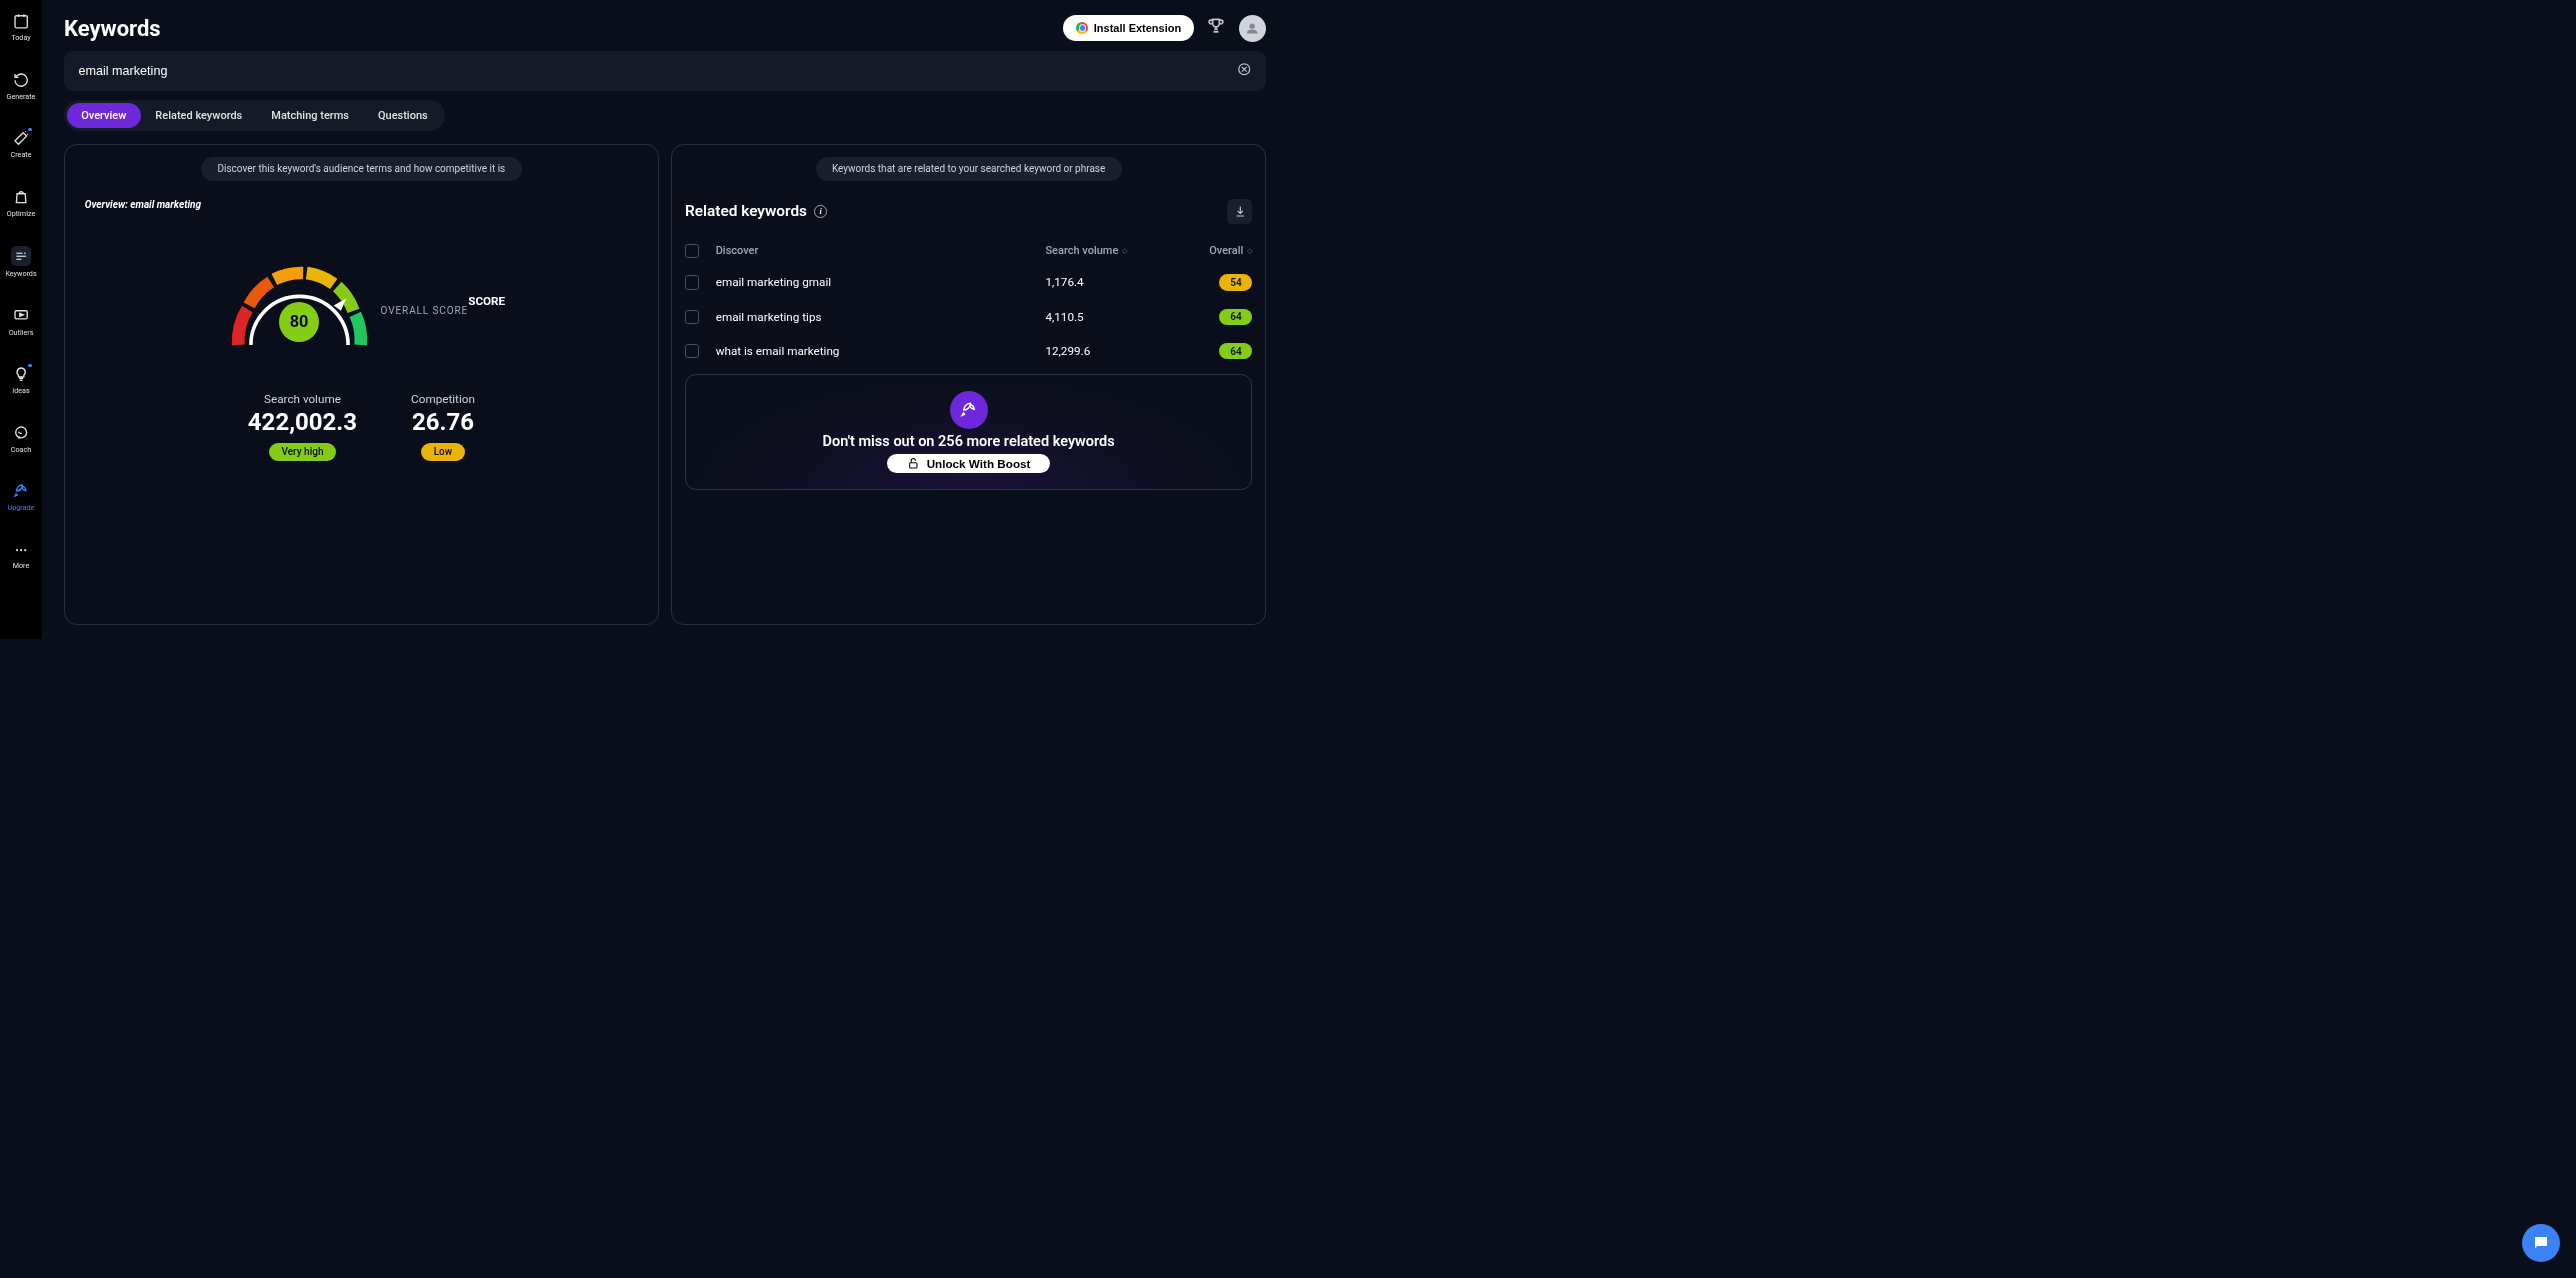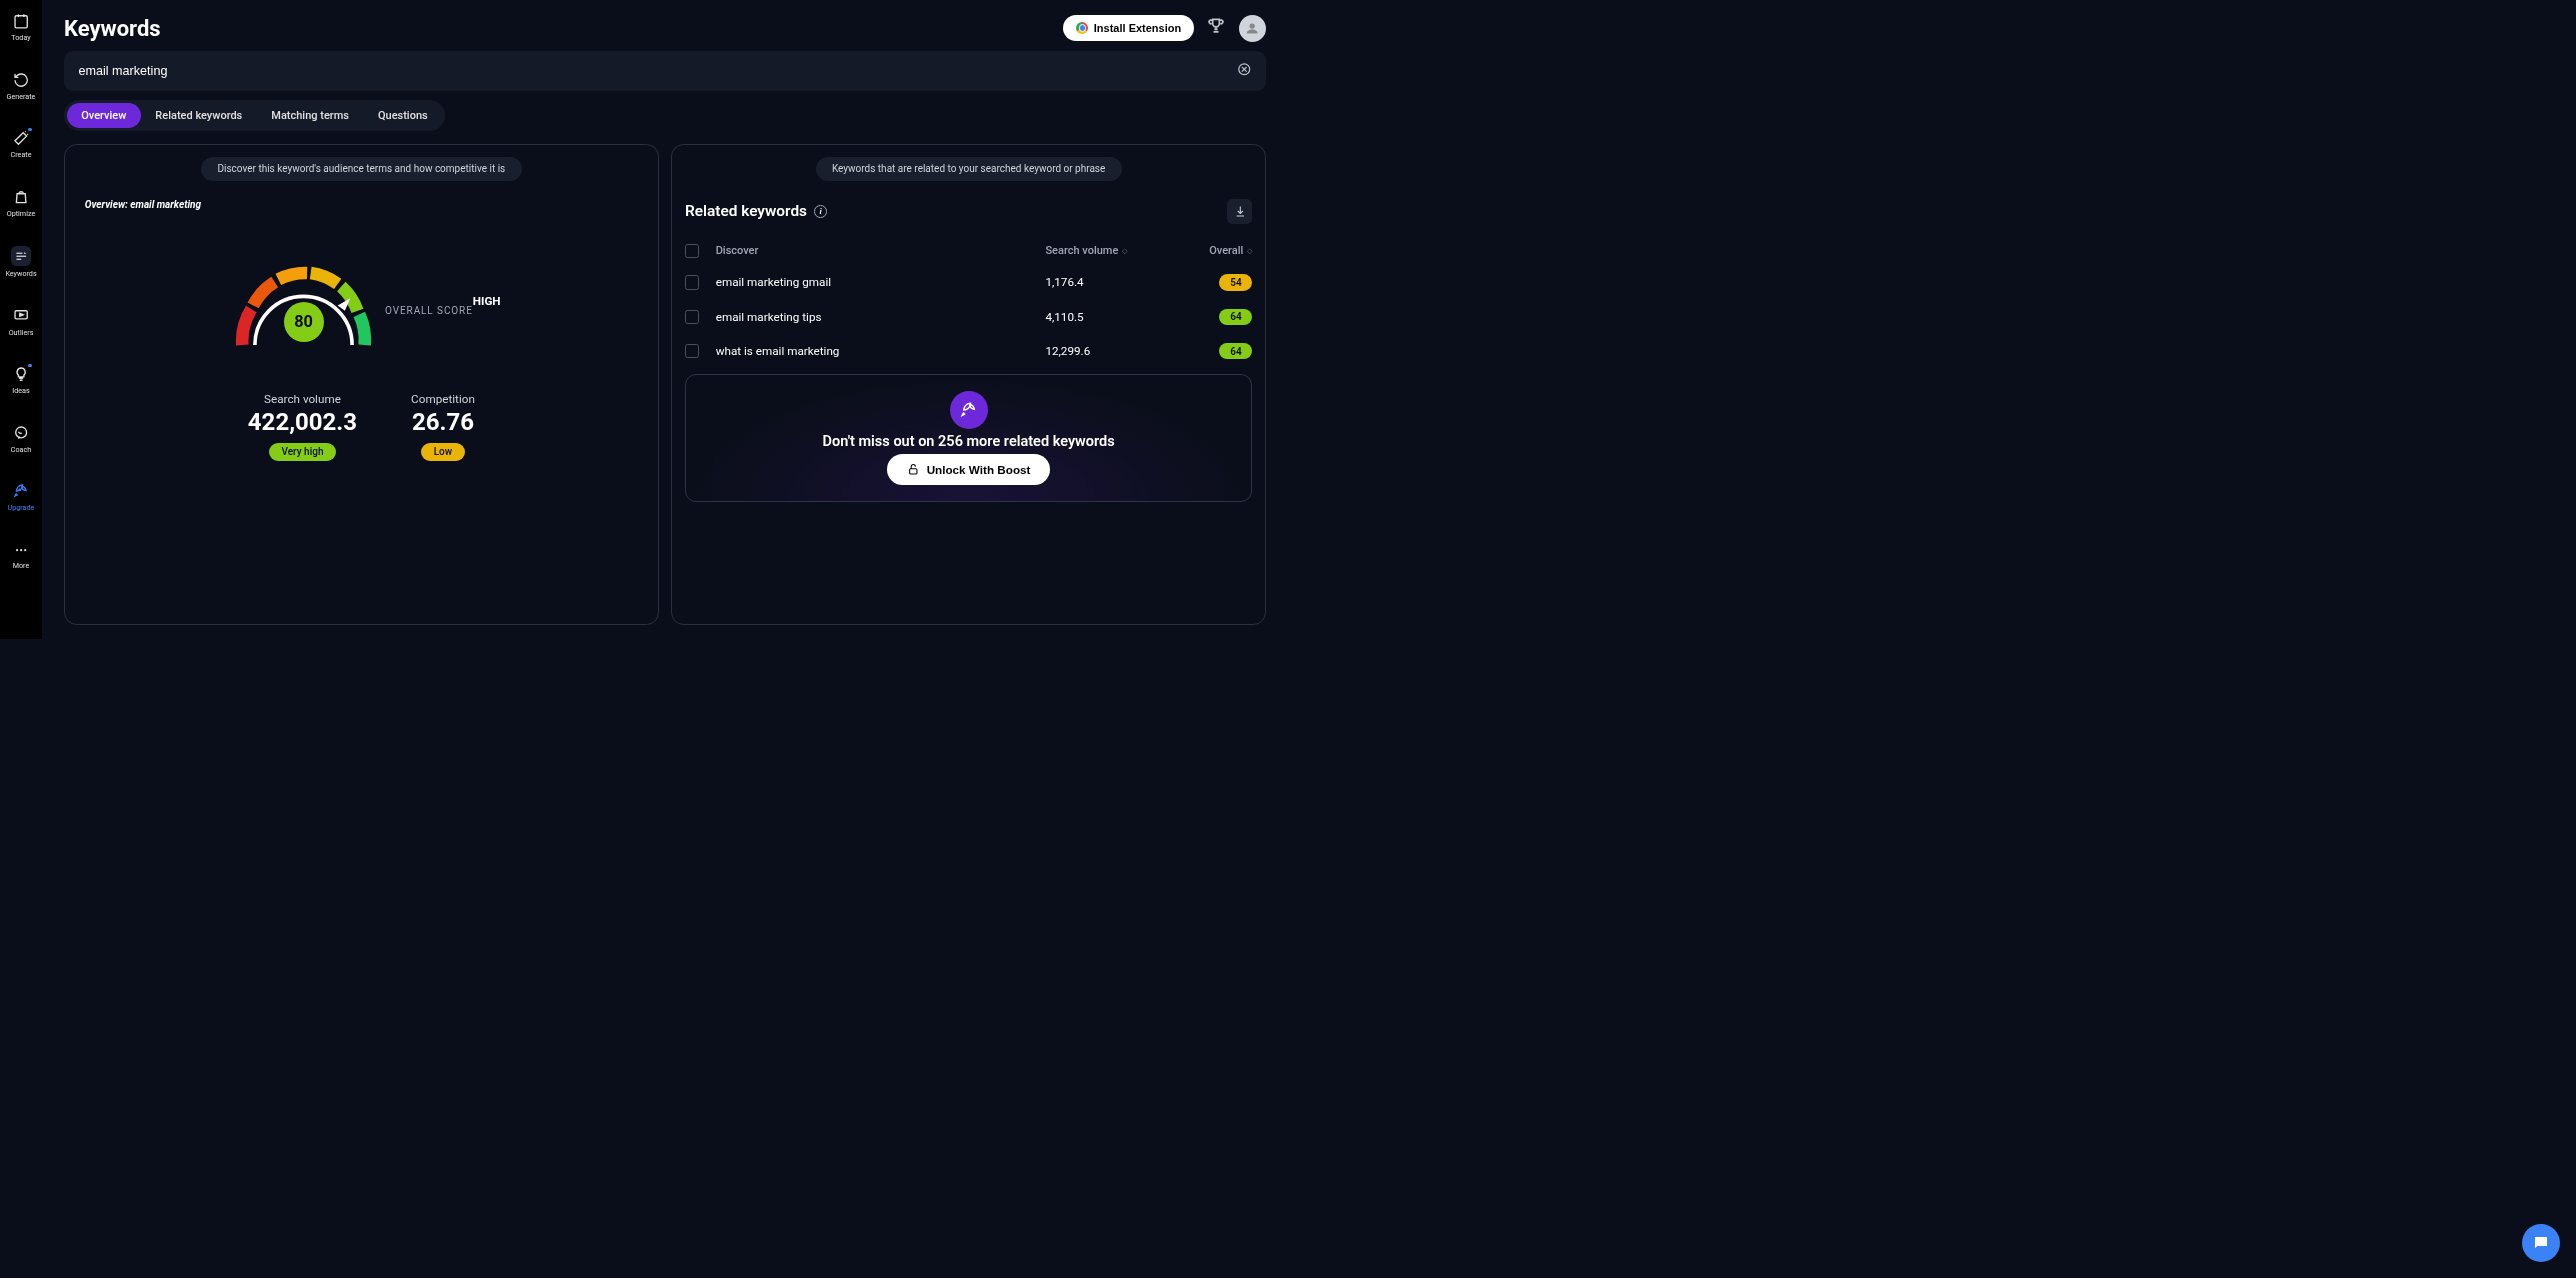--- a/index.html
+++ b/index.html
@@ -265,21 +265,21 @@
 }
 .unlock-text {
   font-size: 14.5px;
   font-weight: 600;
 }
 .unlock-btn {
   background: #ffffff;
   color: #000000;
   border: none;
   border-radius: 18px;
-  padding: 9px 20px;
+  padding: 3px 20px;
   font-size: 11.7px;
   font-weight: 600;
   display: flex;
   align-items: flex-start;
   gap: 7.2px;
   cursor: pointer;
 }
 .gauge-wrap {
   margin-top: 27px;
   display: flex;
@@ -540,21 +540,21 @@
             <path d="M 62 47 A 68 68 0 0 1 94 40" stroke="#f59e0b" stroke-width="14" fill="none"></path>
             <path d="M 98 40 A 68 68 0 0 1 128 52" stroke="#eab308" stroke-width="14" fill="none"></path>
             <path d="M 132 55 A 68 68 0 0 1 150 82" stroke="#84cc16" stroke-width="14" fill="none"></path>
             <path d="M 152 86 A 68 68 0 0 1 158 120" stroke="#22c55e" stroke-width="14" fill="none"></path>
             <path d="M 36 120 A 54 54 0 0 1 144 120" stroke="#ffffff" stroke-width="4" fill="none"></path>
             <polygon points="128,76 142,68 136,82" fill="#ffffff"></polygon>
           </svg>
           <div class="gauge-center">80</div>
         </div>
         <div class="gauge-label">OVERALL SCORE</div>
-        <div class="gauge-rating">HIGH</div>
+        <div class="gauge-rating">SCORE</div>
       </div>
       <div class="metrics">
         <div class="metric">
           <div class="metric-label">Search volume</div>
           <div class="metric-value">422,002.3</div>
           <div class="metric-badge green">Very high</div>
         </div>
         <div class="metric">
           <div class="metric-label">Competition</div>
           <div class="metric-value">26.76</div>

